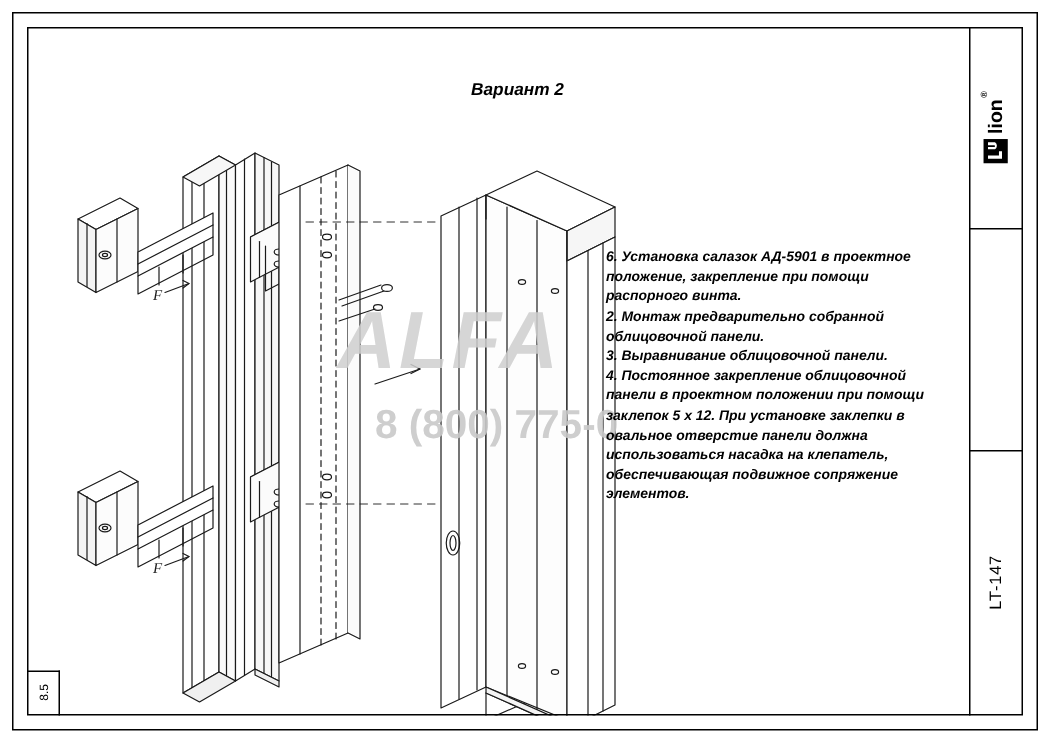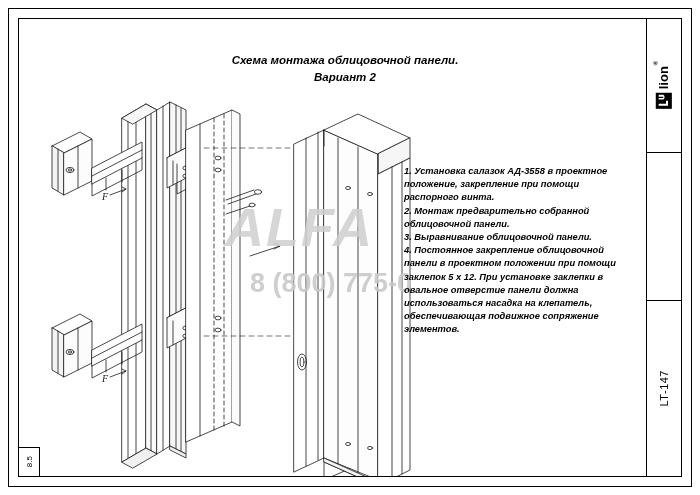--- a/index.html
+++ b/index.html
@@ -351,26 +351,25 @@
 
     </g>
   </svg>
 
   <div class="watermark">
     <div class="wm-alfa">ALFA</div>
     <div class="wm-phone">8 (800) 775-0</div>
   </div>
 
   <div class="title">
-    <div>Схема монтажа облицовочной панели.</div>
     <div>Вариант 2</div>
   </div>
 
   <div class="instructions">
-    <p>1. Установка салазок АД-3558 в проектное положение, закрепление при помощи распорного винта.</p>
+    <p>6. Установка салазок АД-5901 в проектное положение, закрепление при помощи распорного винта.</p>
     <p>2. Монтаж предварительно собранной облицовочной панели.</p>
     <p>3. Выравнивание облицовочной панели.</p>
     <p>4. Постоянное закрепление облицовочной панели в проектном положении при помощи заклепок 5 х 12. При установке заклепки в овальное отверстие панели должна использоваться насадка на клепатель, обеспечивающая подвижное сопряжение элементов.</p>
   </div>
 
   <div class="frame-outer"></div>
   <div class="frame-inner"></div>
   <div class="right-strip"></div>
   <div class="strip-div1"></div>
   <div class="strip-div2"></div>

